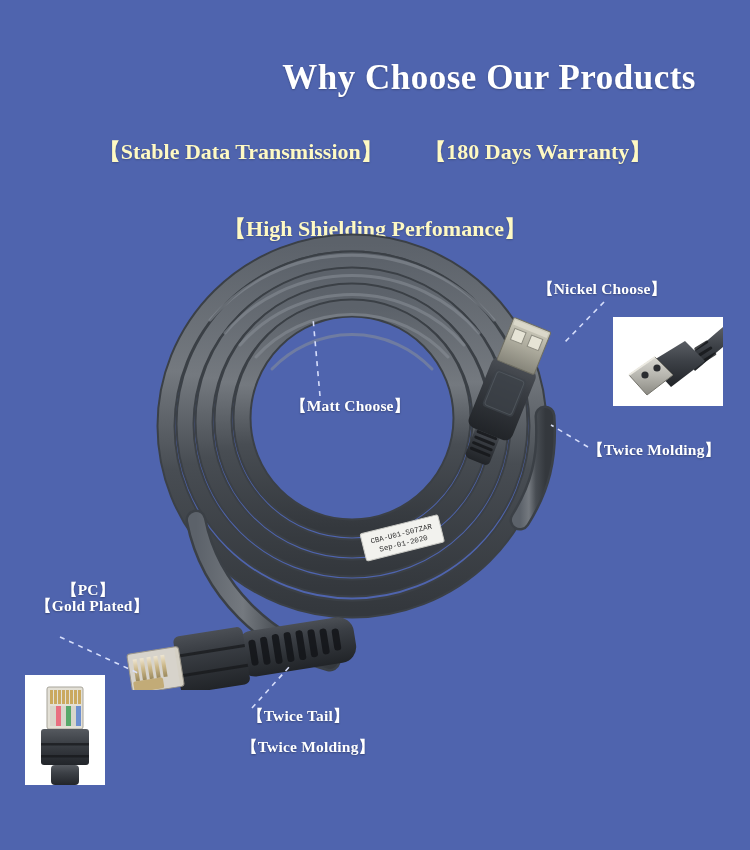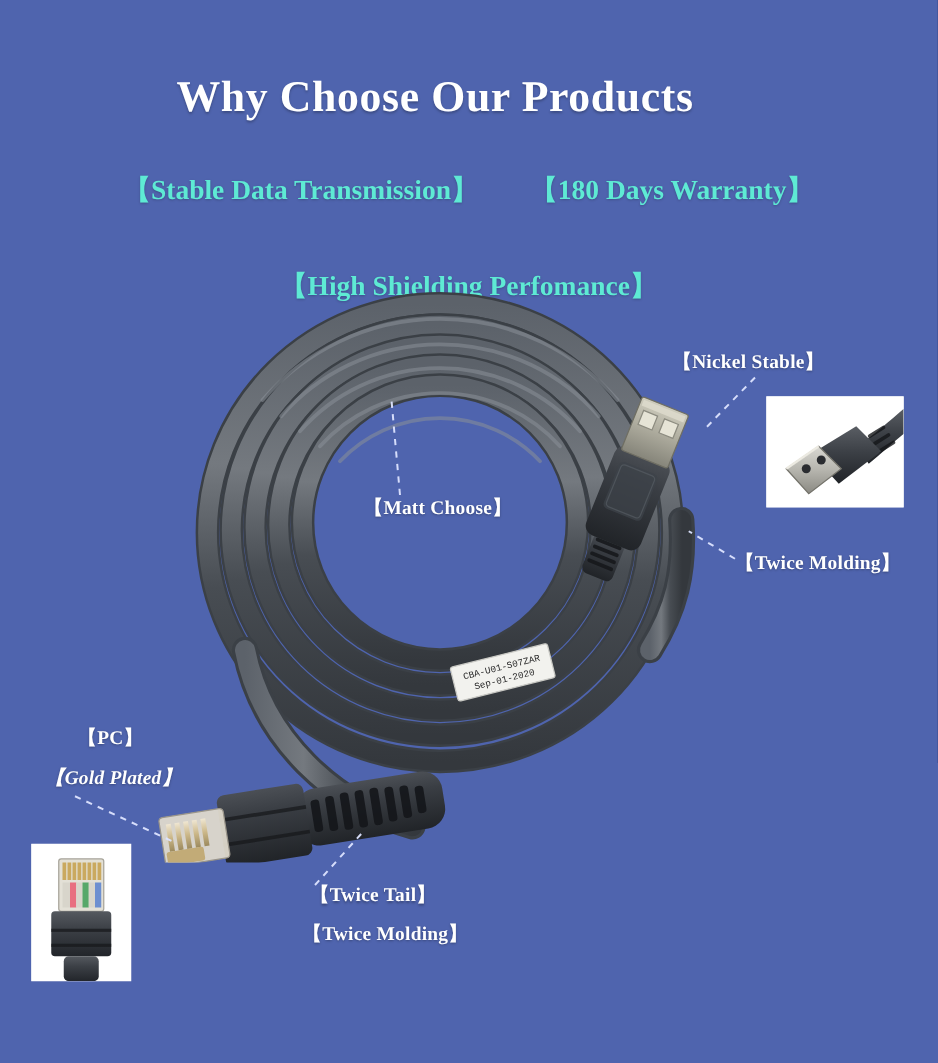--- a/index.html
+++ b/index.html
@@ -17,33 +17,33 @@
     overflow: hidden;
     background: #4f64ae;
   }
 
   
   .title {
     position: absolute;
     top: 58px;
     left: 0;
     width: 696px;
-    text-align: center;
+    text-align: right;
     color: #ffffff;
     font-size: 35px;
     font-weight: bold;
     letter-spacing: 0.5px;
     text-shadow: 0 1px 2px rgba(0,0,0,0.25);
   }
   .sub-row {
     position: absolute;
     left: 0;
     width: 750px;
     text-align: center;
-    color: #5eead4;
+    color: #fef9c3;
     font-weight: bold;
     font-size: 22px;
     text-shadow: 0 1px 2px rgba(0,0,0,0.22);
   }
   .sub-row-1 { top: 137px; }
   .sub-row-2 { top: 182px; margin-top: 32px; }
   .sub-row-1 .chip { margin: 0 18px; }
 
   
   .callout {
@@ -301,28 +301,28 @@
 
       <rect x="16" y="54" width="48" height="36" rx="3" fill="url(#gr1)"></rect>
       <rect x="16" y="68" width="48" height="2.5" fill="#15171a" opacity="0.7"></rect>
       <rect x="16" y="80" width="48" height="2.5" fill="#15171a" opacity="0.7"></rect>
 
       <rect x="26" y="90" width="28" height="20" rx="4" fill="url(#gr1)"></rect>
     </svg>
   </div>
 
 
-  <div class="callout" style="left:538px; top:279px;">【Nickel Stable】</div>
+  <div class="callout" style="left:538px; top:279px;">【Nickel Choose】</div>
 
   <div class="callout" style="left:588px; top:440px;">【Twice Molding】</div>
 
   <div class="callout" style="left:291px; top:396px;">【Matt Choose】</div>
 
   <div class="callout" style="left:36px; top:580px;margin-left:26px;">【PC】</div>
 
-  <div class="callout" style="left:36px; top:612px;font-style:italic;">【Gold Plated】</div>
+  <div class="callout" style="left:36px; top:596px;">【Gold Plated】</div>
 
   <div class="callout" style="left:248px; top:706px;">【Twice Tail】</div>
 
   <div class="callout" style="left:242px; top:737px;">【Twice Molding】</div>
 
 
 </div>
 
 </body></html>

